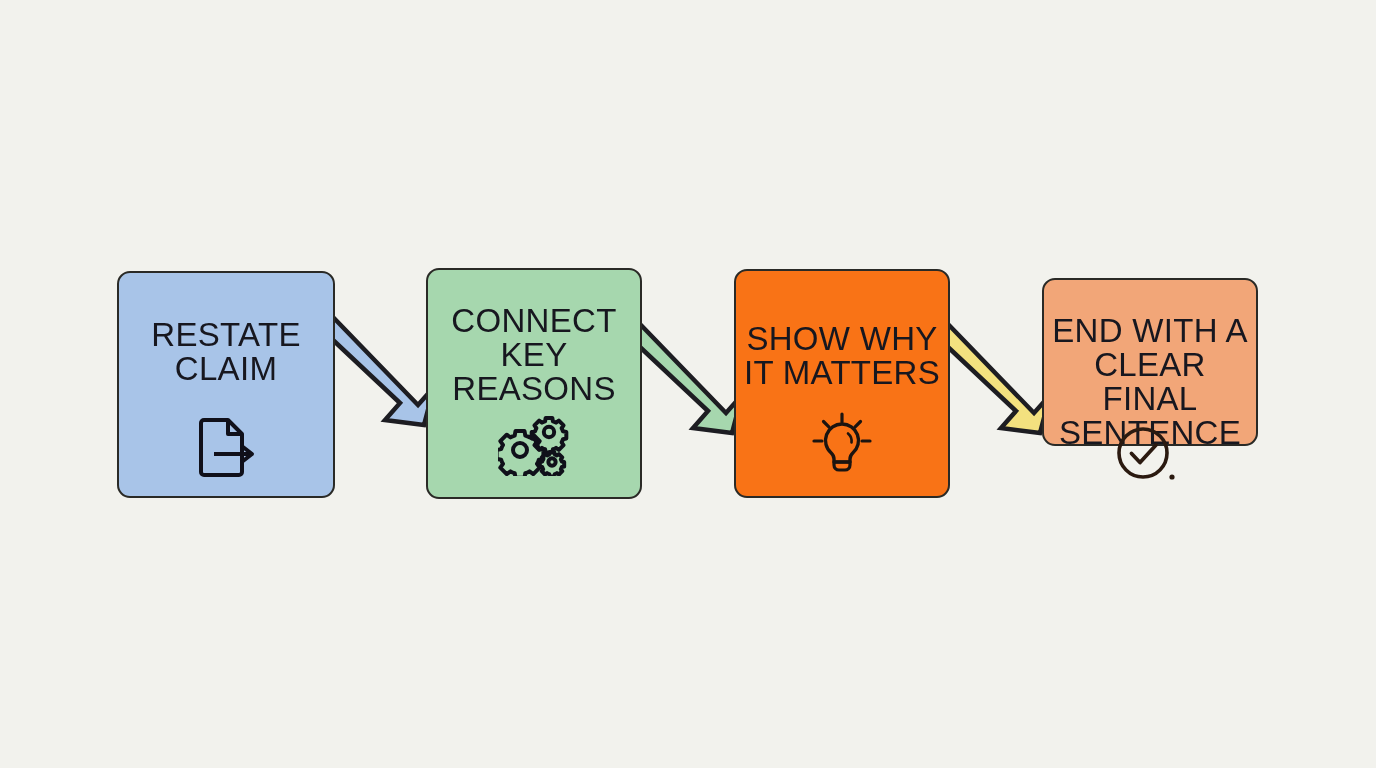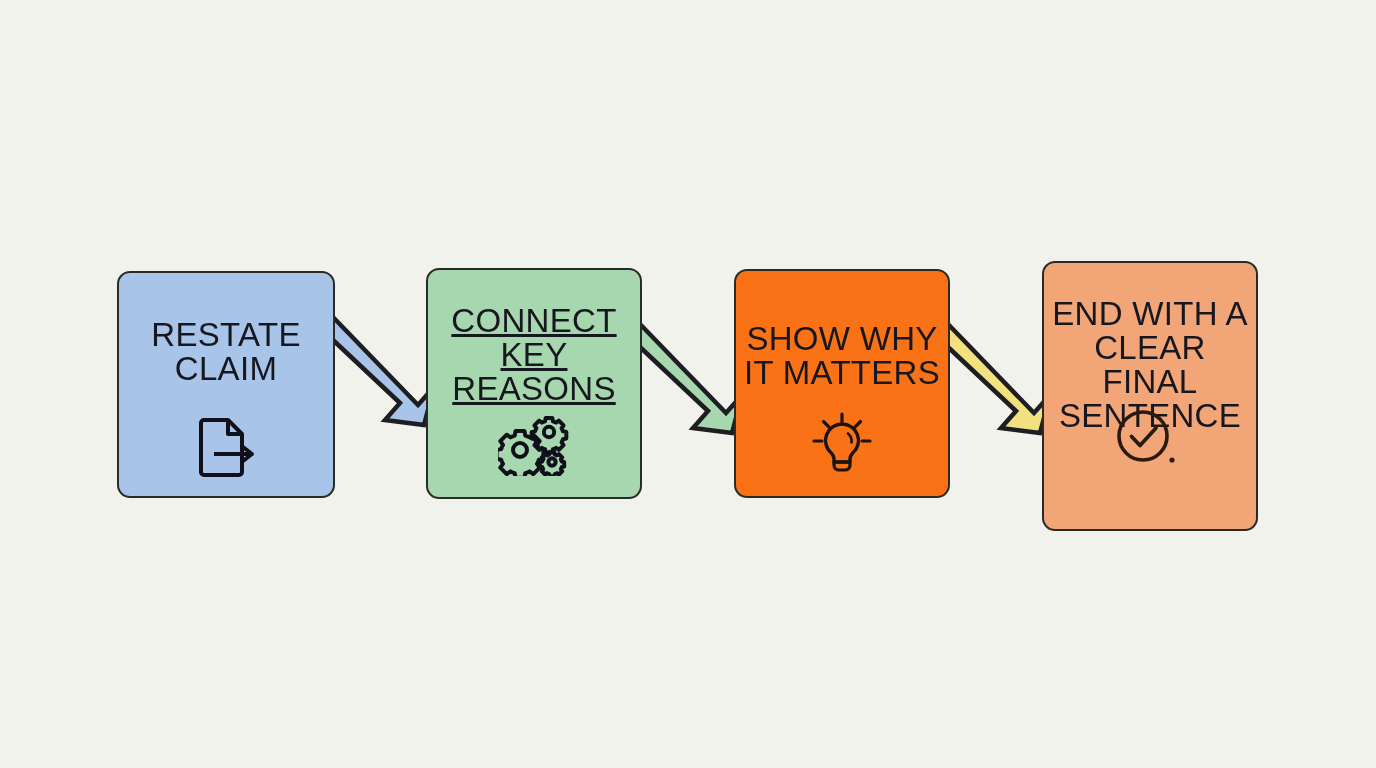--- a/index.html
+++ b/index.html
@@ -47,24 +47,24 @@
     text-transform: uppercase;
   }
   .step-icon {
     position: absolute;
     display: block;
   }
   
   #box-1 { left: 117px; top: 271px; width: 218px; height: 227px; background: #a8c4e8; }
   #box-2 { left: 426px; top: 268px; width: 216px; height: 231px; background: #a6d7ae; }
   #box-3 { left: 734px; top: 269px; width: 216px; height: 229px; background: #f3e17f; }
-  #box-4 { left: 1042px; top: 261px; width: 216px; height: 270px; background: #f2a678; }
+  #box-4 { left: 1042px; top: 278px; width: 216px; height: 168px; background: #f2a678; }
 
   #box-1 .step-label { margin-top: 45px; }
-  #box-2 .step-label { margin-top: 34px; text-decoration: underline; }
+  #box-2 .step-label { margin-top: 34px; }
   #box-3 .step-label { margin-top: 51px; }
   #box-4 .step-label { margin-top: 34px; }
 
   #box-1 .step-icon { left: 50%; transform: translateX(-50%); top: 142px; }
   #box-2 .step-icon { left: 50%; transform: translateX(-50%); top: 144px; }
   #box-3 .step-icon { left: 50%; transform: translateX(-50%); top: 140px; }
   #box-4 .step-icon { left: 50%; transform: translateX(-50%); top: 145px; }
 </style>
 </head>
 <body>

